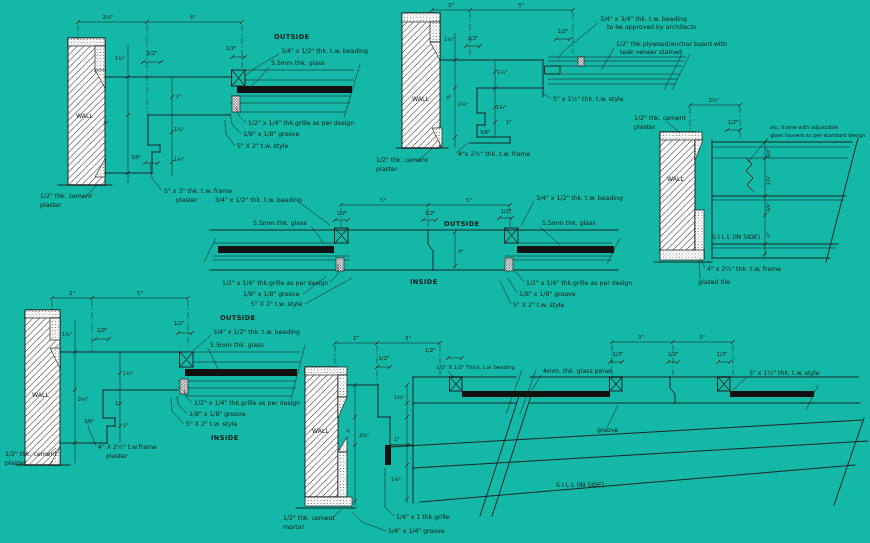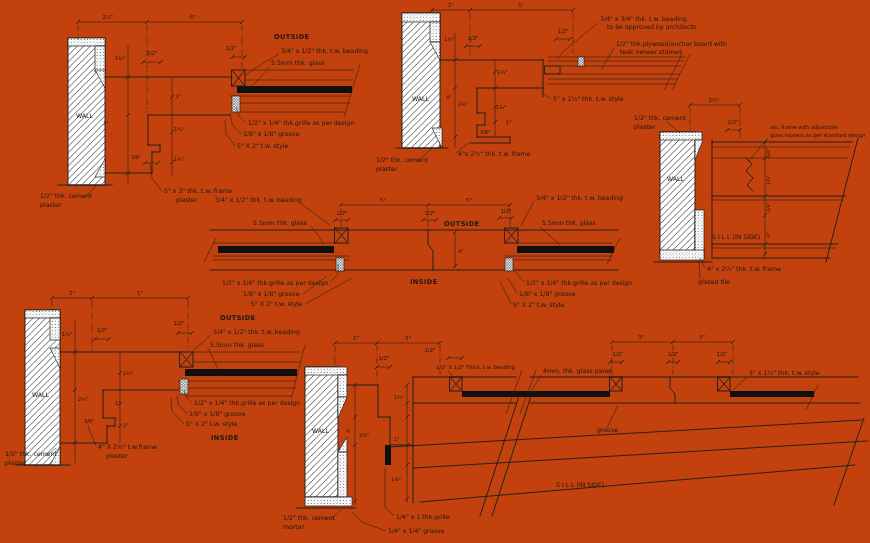--- a/index.html
+++ b/index.html
@@ -1,16 +1,16 @@
 <!DOCTYPE html>
 <html><head>
 <meta charset="utf-8">
 <style>
   html,body{margin:0;padding:0;background:#fff}
-  .sheet{width:870px;height:543px;background:#c2410c;position:relative;overflow:hidden}
+  .sheet{width:870px;height:543px;background:#14b8a6;position:relative;overflow:hidden}
   svg text{font-family:"DejaVu Sans",sans-serif;font-size:6.2px;fill:#191919}
   svg .dm{font-size:5.4px}
   svg .dms{font-size:5px}
   svg .lb{font-size:6.2px}
   svg .lbs{font-size:5.2px}
   svg .hd{font-size:6.6px;font-weight:bold;letter-spacing:.4px}
   .s{stroke:#1f1f1f;stroke-width:.95;fill:none;stroke-linecap:square}
   .t{stroke:#1f1f1f;stroke-width:.55;fill:none}
   .cl{stroke:#1f1f1f;stroke-width:.5;fill:none;stroke-dasharray:6.5 2.2 1.4 2.2}
   .tk{stroke:#1f1f1f;stroke-width:.9;fill:none}

